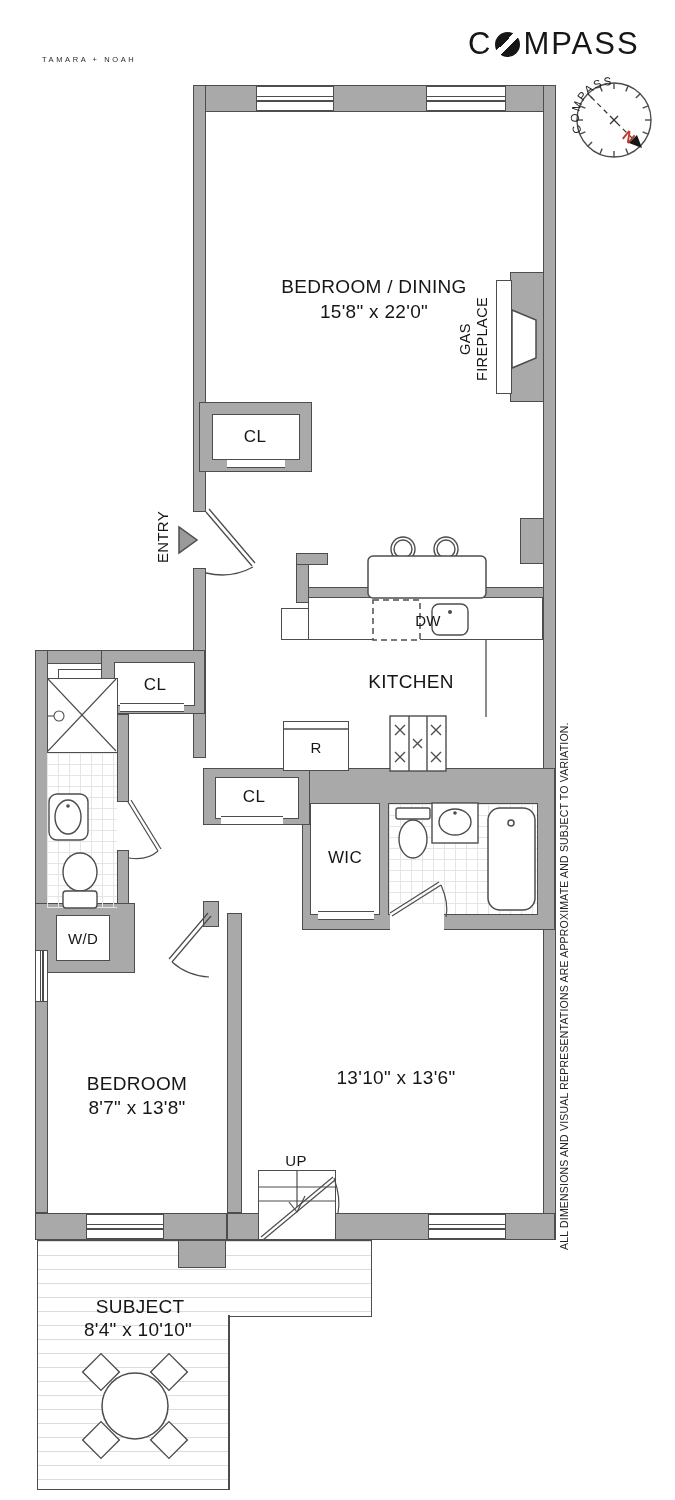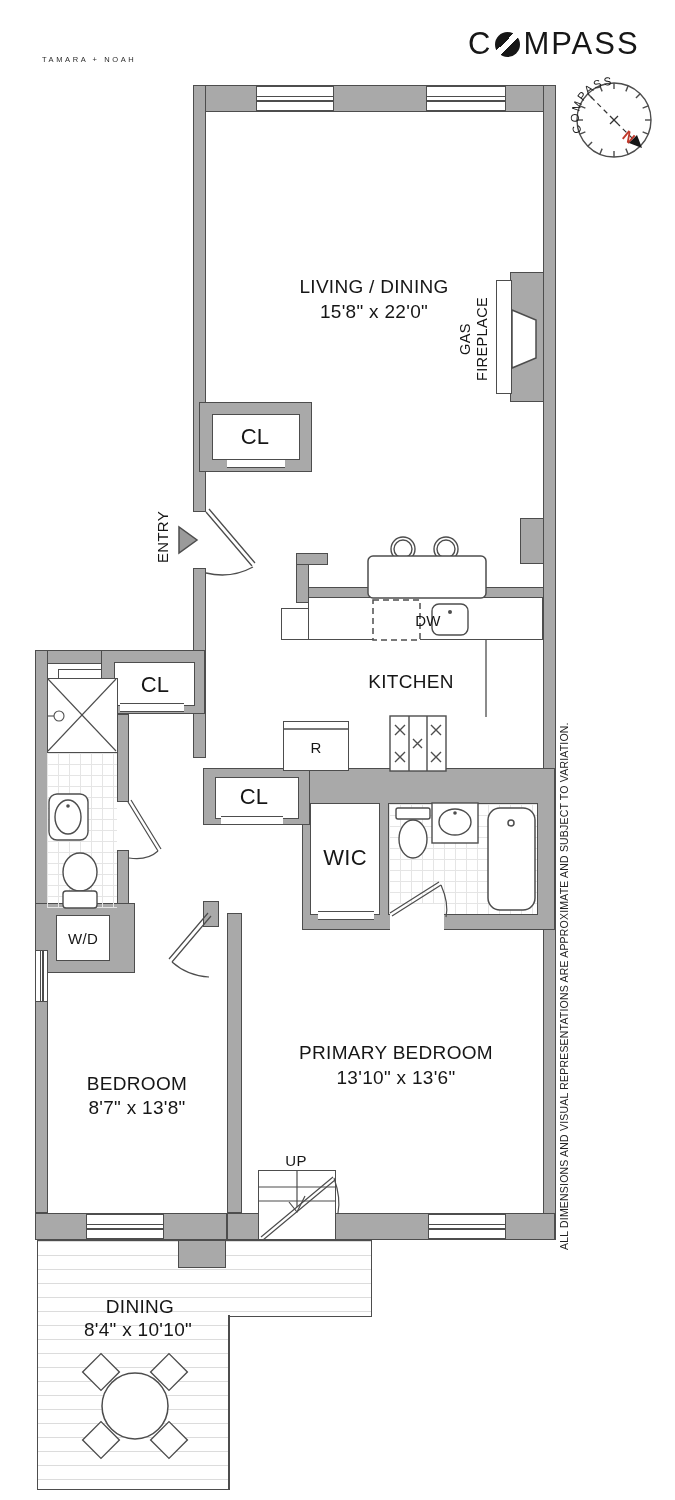--- a/index.html
+++ b/index.html
@@ -11,21 +11,21 @@
   .tile{background-image:linear-gradient(#e5e5e5 1px,transparent 1px),linear-gradient(90deg,#e5e5e5 1px,transparent 1px);background-size:11px 11px;}
   .deck{position:absolute;background-image:linear-gradient(#dcdcdc 1.5px,transparent 1.5px);background-size:100% 14px;background-color:#fff;border:1.5px solid #4d4d4d;box-sizing:border-box;}
   .window-h{position:absolute;background:#fff;border:1px solid #4d4d4d;box-sizing:border-box;}
   .window-h::before,.window-h::after{content:"";position:absolute;left:0;right:0;height:1.5px;background:#4d4d4d;}
   .window-h::before{top:38%;} .window-h::after{top:58%;}
   .window-v{position:absolute;background:#fff;border:1px solid #4d4d4d;box-sizing:border-box;}
   .window-v::before,.window-v::after{content:"";position:absolute;top:0;bottom:0;width:1.5px;background:#4d4d4d;}
   .window-v::before{left:32%;} .window-v::after{left:58%;}
   .slimdoor{position:absolute;background:#fff;border-top:1.5px solid #4d4d4d;border-bottom:1.5px solid #4d4d4d;box-sizing:border-box;}
   .label{position:absolute;font-size:19px;white-space:nowrap;transform:translate(-50%,-50%);letter-spacing:.3px;color:#161616;}
-  .label.md{font-size:22px;}
+  .label.md{font-size:17px;}
   .label.sm{font-size:15px;}
   .label.vert{transform:translate(-50%,-50%) rotate(-90deg);}
   .gasfp{position:absolute;transform:translate(-50%,-50%) rotate(-90deg);font-size:14.5px;letter-spacing:.4px;text-align:center;line-height:17px;white-space:nowrap;color:#161616;}
   #svg-overlay{position:absolute;left:0;top:0;pointer-events:none;}
   .tnteam{position:absolute;left:40px;top:14px;font-size:35px;font-weight:200;letter-spacing:1px;color:#1c1c1c;}
   .tnsub{position:absolute;left:42px;top:55px;width:142px;text-align:left;font-size:7.5px;letter-spacing:2.6px;color:#2a2a2a;}
   .compassword{position:absolute;left:468px;top:26px;display:flex;align-items:center;font-size:31px;font-weight:500;letter-spacing:2px;color:#161616;}
   .compass-o{display:inline-block;width:25px;height:25px;border-radius:50%;margin:0 3px;background:linear-gradient(135deg,#161616 0 40%,#fff 40% 57%,#161616 57% 100%);}
   .disclaimer{position:absolute;left:558px;top:722px;height:528px;width:20px;writing-mode:vertical-rl;transform:rotate(180deg);font-size:10.5px;letter-spacing:.2px;color:#222;white-space:nowrap;}
 </style>
@@ -235,21 +235,21 @@
       <rect x="88" y="1359" width="26" height="26" transform="rotate(45 101 1372)"></rect>
       <rect x="156" y="1359" width="26" height="26" transform="rotate(-45 169 1372)"></rect>
       <rect x="88" y="1427" width="26" height="26" transform="rotate(-45 101 1440)"></rect>
       <rect x="156" y="1427" width="26" height="26" transform="rotate(45 169 1440)"></rect>
     </g>
     <g>
       <circle cx="135" cy="1406" r="33" fill="#fff" stroke="#4d4d4d" stroke-width="1.5"></circle>
     </g>
   </svg>
 
-  <div class="label" style="left:374px;top:287px;">LIVING / DINING</div>
+  <div class="label" style="left:374px;top:287px;">BEDROOM / DINING</div>
   <div class="label" style="left:374px;top:312px;">15'8" x 22'0"</div>
 
   <div class="gasfp" style="left:474px;top:339px;">
     <span>GAS</span><br>
     <span>FIREPLACE</span>
   </div>
 
   <div class="label md" style="left:255px;top:437px;">CL</div>
   <div class="label sm vert" style="left:162px;top:537px;">ENTRY</div>
 
@@ -258,22 +258,21 @@
   <div class="label sm" style="left:316px;top:747px;">R</div>
 
   <div class="label md" style="left:155px;top:685px;">CL</div>
   <div class="label md" style="left:254px;top:797px;">CL</div>
   <div class="label md" style="left:345px;top:858px;">WIC</div>
   <div class="label sm" style="left:83px;top:938px;">W/D</div>
 
   <div class="label" style="left:137px;top:1084px;">BEDROOM</div>
   <div class="label" style="left:137px;top:1108px;">8'7" x 13'8"</div>
 
-  <div class="label" style="left:396px;top:1053px;">PRIMARY BEDROOM</div>
   <div class="label" style="left:396px;top:1078px;">13'10" x 13'6"</div>
 
   <div class="label sm" style="left:296px;top:1160px;">UP</div>
 
-  <div class="label" style="left:140px;top:1307px;">DINING</div>
+  <div class="label" style="left:140px;top:1307px;">SUBJECT</div>
   <div class="label" style="left:138px;top:1330px;">8'4" x 10'10"</div>
 
   <div class="disclaimer">ALL DIMENSIONS AND VISUAL REPRESENTATIONS ARE APPROXIMATE AND SUBJECT TO VARIATION.</div>
 </div>
 
 </body></html>

